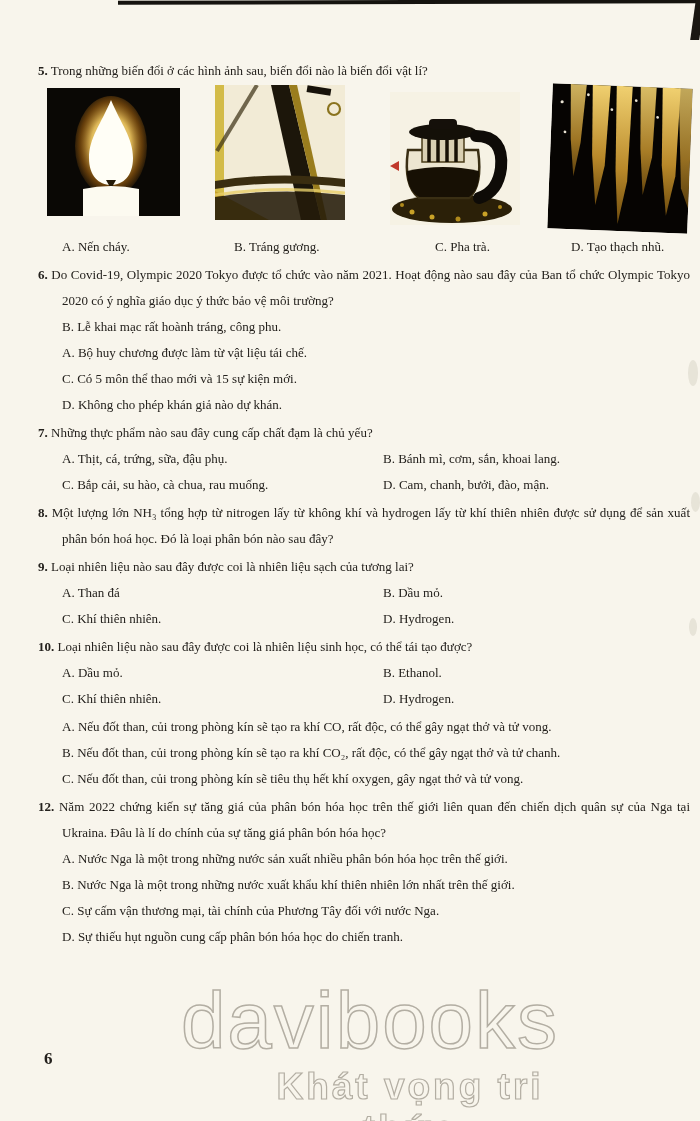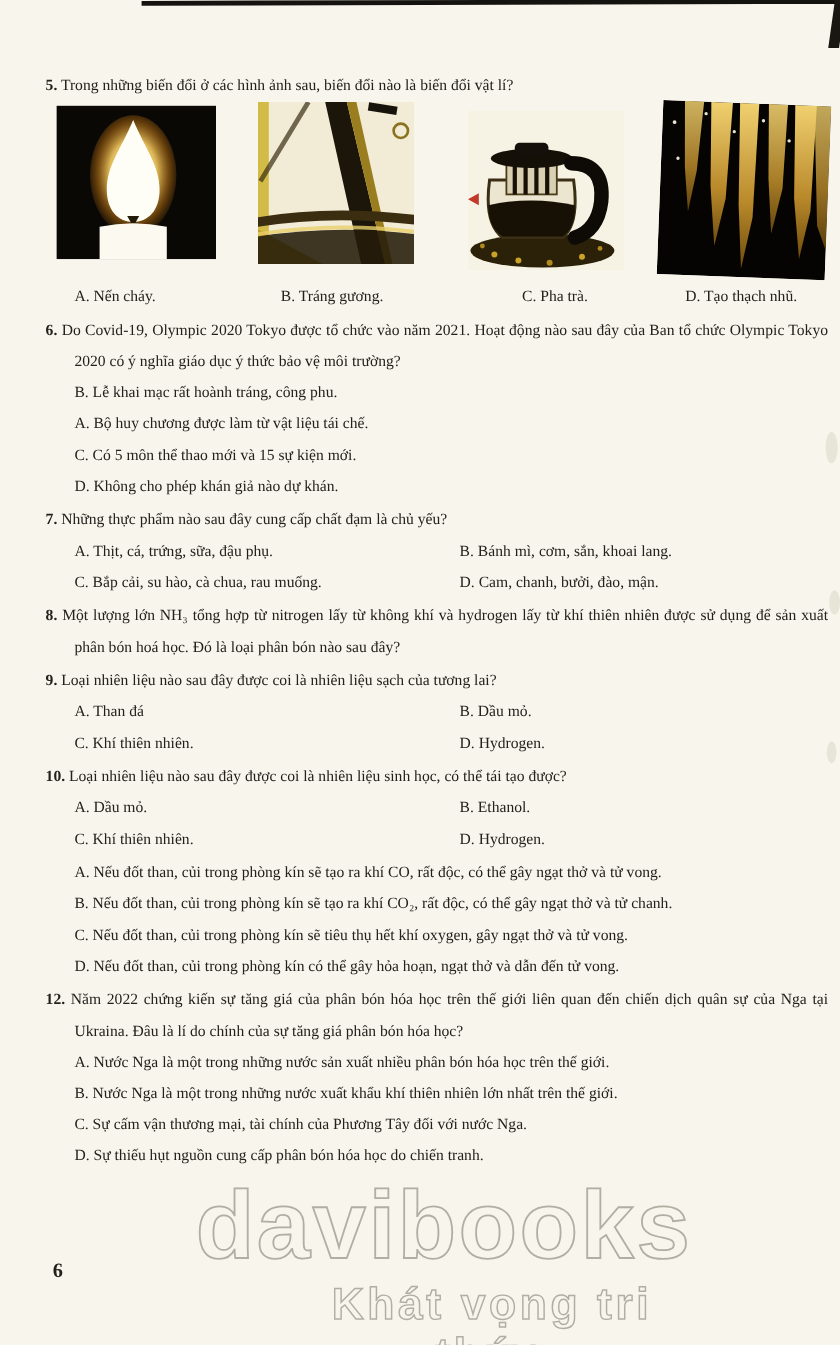--- a/index.html
+++ b/index.html
@@ -25,21 +25,21 @@
   .images-row{position:relative;height:150px;}
   .photo{position:absolute;display:block;}
   .caption-row{position:relative;height:26px;}
   .caption{position:absolute;top:0;white-space:nowrap;}
   .cap-a{left:24px;} .cap-b{left:196px;} .cap-c{left:365px;margin-left:32px;} .cap-d{left:533px;}
   
   .watermark{position:absolute;left:0;top:0;width:700px;height:1121px;pointer-events:none;}
   .wm1{
     position:absolute;left:140px;top:975px;width:460px;text-align:center;
     font-family:"Liberation Sans","DejaVu Sans",sans-serif;
-    font-size:80px;font-weight:bold;letter-spacing:2px;
+    font-size:80px;font-weight:normal;letter-spacing:2px;
     color:transparent;-webkit-text-stroke:1.5px #b3aea3;
   }
   .wm2{
     position:absolute;left:230px;top:1066px;width:360px;text-align:center;
     font-family:"Liberation Sans","DejaVu Sans",sans-serif;
     font-size:37px;font-weight:bold;letter-spacing:3px;
     color:transparent;-webkit-text-stroke:1.2px #b3aea3;
   }
   .page-number{position:absolute;left:44px;top:1049px;font-weight:bold;font-size:17px;}
 </style>
@@ -184,21 +184,20 @@
         <div>B. Ethanol.</div>
         <div>C. Khí thiên nhiên.</div>
         <div>D. Hydrogen.</div>
       </div>
     </div>
 
     <div class="question">
       <div class="option nowrap">A. Nếu đốt than, củi trong phòng kín sẽ tạo ra khí CO, rất độc, có thể gây ngạt thở và tử vong.</div>
       <div class="option nowrap">B. Nếu đốt than, củi trong phòng kín sẽ tạo ra khí CO₂, rất độc, có thể gây ngạt thở và tử chanh.</div>
       <div class="option nowrap">C. Nếu đốt than, củi trong phòng kín sẽ tiêu thụ hết khí oxygen, gây ngạt thở và tử vong.</div>
-      <div class="option nowrap">D. Nếu đốt than, củi trong phòng kín có thể gây hỏa hoạn, ngạt thở và dẫn đến tử vong.</div>
     </div>
 
     <div class="question">
       <div class="q-para"><span class="q-num">12.</span> <span>Năm 2022 chứng kiến sự tăng giá của phân bón hóa học trên thế giới liên quan đến chiến dịch quân sự của Nga tại Ukraina. Đâu là lí do chính của sự tăng giá phân bón hóa học?</span></div>
       <div class="option nowrap">A. Nước Nga là một trong những nước sản xuất nhiều phân bón hóa học trên thế giới.</div>
       <div class="option nowrap">B. Nước Nga là một trong những nước xuất khẩu khí thiên nhiên lớn nhất trên thế giới.</div>
       <div class="option nowrap">C. Sự cấm vận thương mại, tài chính của Phương Tây đối với nước Nga.</div>
       <div class="option nowrap">D. Sự thiếu hụt nguồn cung cấp phân bón hóa học do chiến tranh.</div>
     </div>
 

